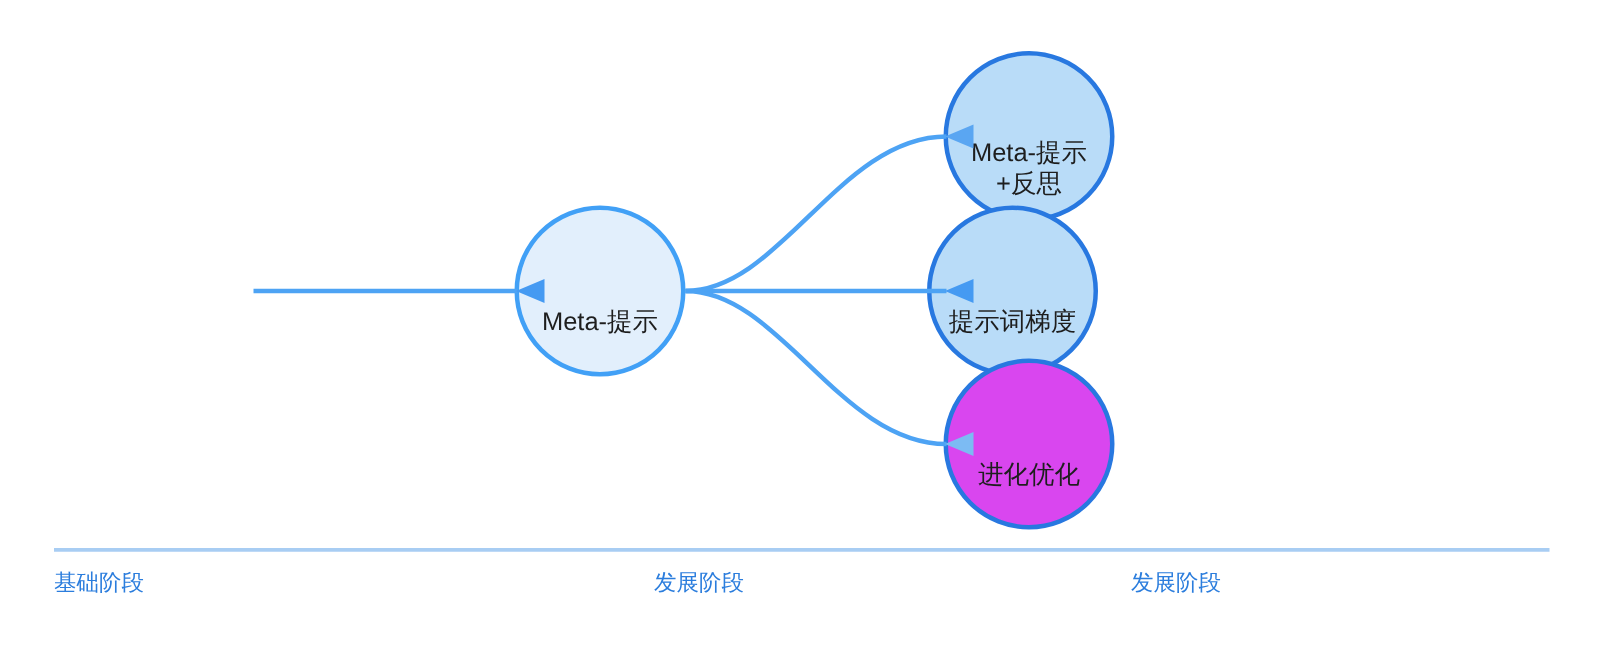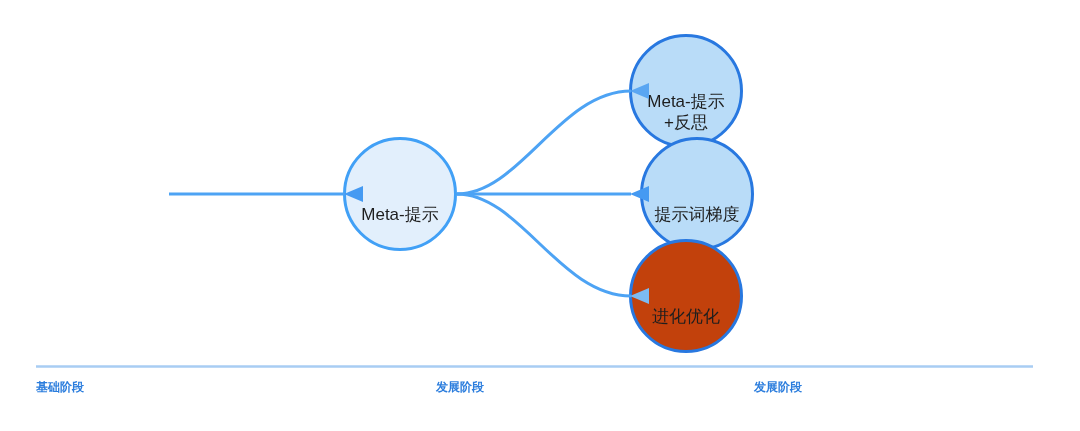--- a/index.html
+++ b/index.html
@@ -29,35 +29,35 @@
     font-size: 17px;
     line-height: 1.25;
     color: #1e1e1e;
     white-space: pre-line;
     letter-spacing: 0;
     margin-top: 42px;
   }
   .node-few-shot   { left: 55px;  top: 137px; }
   .node-meta       { left: 343px; top: 137px; }
   .node-reflection { left: 629px; top: 34px;  }
-  .node-gradient   { left: 640px; top: 137px; }
+  .node-gradient   { left: 618px; top: 137px; }
   .node-evolution  { left: 629px; top: 239px; }
   svg.edges {
     position: absolute;
     left: 0; top: 0;
     width: 1080px;
     height: 431px;
     z-index: 2;
     pointer-events: none;
   }
   .stage-label {
     position: absolute;
     top: 379px;
-    font-size: 12px;
-    font-weight: bold;
+    font-size: 15px;
+    font-weight: normal;
     color: #2b7ddd;
     z-index: 3;
   }
   .stage-foundation  { left: 36px;  }
   .stage-development { left: 388px; margin-left: 48px; }
   .stage-maturity    { left: 754px; }
 </style>
 </head>
 <body>
 
@@ -70,21 +70,21 @@
 
   <div class="node node-reflection" style="background-color: rgb(185, 220, 248); border-color: rgb(40, 120, 224);">
     <span class="node-label" style="color: rgb(30, 30, 30);">Meta-提示
 +反思</span>
   </div>
 
   <div class="node node-gradient" style="background-color: rgb(185, 220, 248); border-color: rgb(40, 120, 224);">
     <span class="node-label" style="color: rgb(30, 30, 30);">提示词梯度</span>
   </div>
 
-  <div class="node node-evolution" style="background-color: #c2410c; border-color: rgb(40, 120, 224); align-items: center;">
+  <div class="node node-evolution" style="background-color: #d946ef; border-color: rgb(40, 120, 224); align-items: center;">
     <span class="node-label" style="color: rgb(30, 30, 30);">进化优化</span>
   </div>
 
   <svg class="edges" viewBox="0 0 1080 431">
     <path d="M169,194 L345,194" fill="none" stroke-width="3" stroke="#4da3f4"></path>
     <path d="M457,194 C520,194 560,91 631,91" fill="none" stroke-width="3" stroke="#4da3f4"></path>
     <path d="M457,194 L631,194" fill="none" stroke-width="3" stroke="#4da3f4"></path>
     <path d="M457,194 C520,194 560,296 631,296" fill="none" stroke-width="3" stroke="#4da3f4"></path>
 
     <polygon points="344,194 363,186 363,202" fill="#459af2"></polygon>

